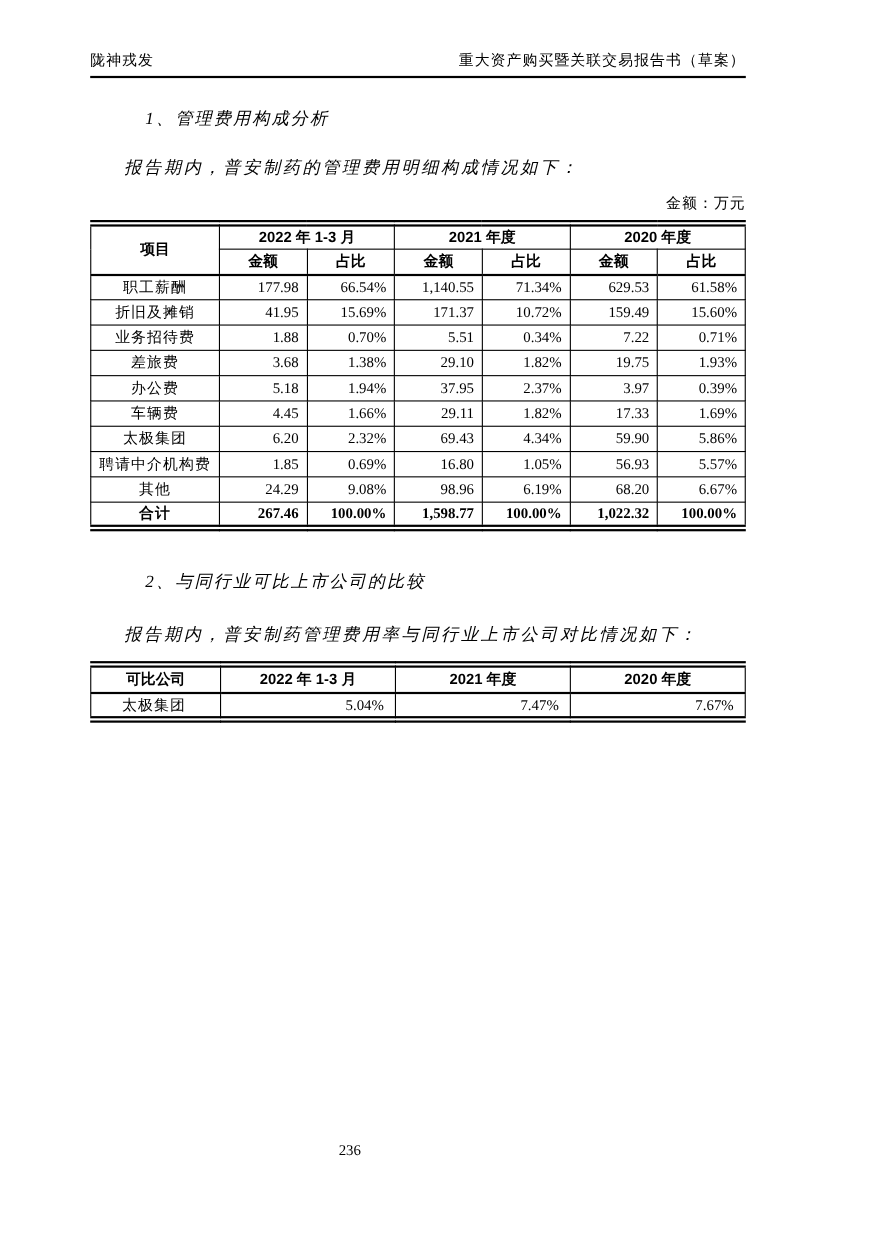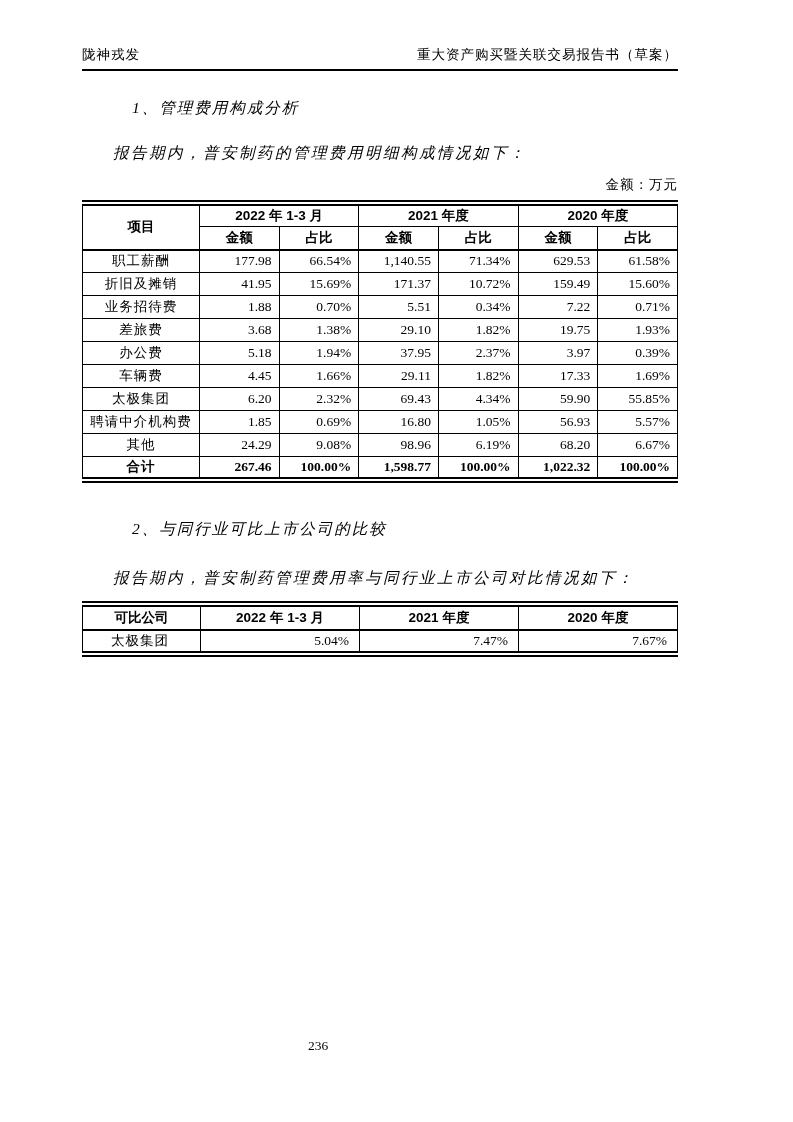--- a/index.html
+++ b/index.html
@@ -178,21 +178,21 @@
         <td class="num">17.33</td>
         <td class="num">1.69%</td>
       </tr>
       <tr>
         <td class="item">太极集团</td>
         <td class="num">6.20</td>
         <td class="num">2.32%</td>
         <td class="num">69.43</td>
         <td class="num">4.34%</td>
         <td class="num">59.90</td>
-        <td class="num">55.85%</td>
+        <td class="num">5.86%</td>
       </tr>
       <tr>
         <td class="item">聘请中介机构费</td>
         <td class="num">1.85</td>
         <td class="num">0.69%</td>
         <td class="num">16.80</td>
         <td class="num">1.05%</td>
         <td class="num">56.93</td>
         <td class="num">5.57%</td>
       </tr>

